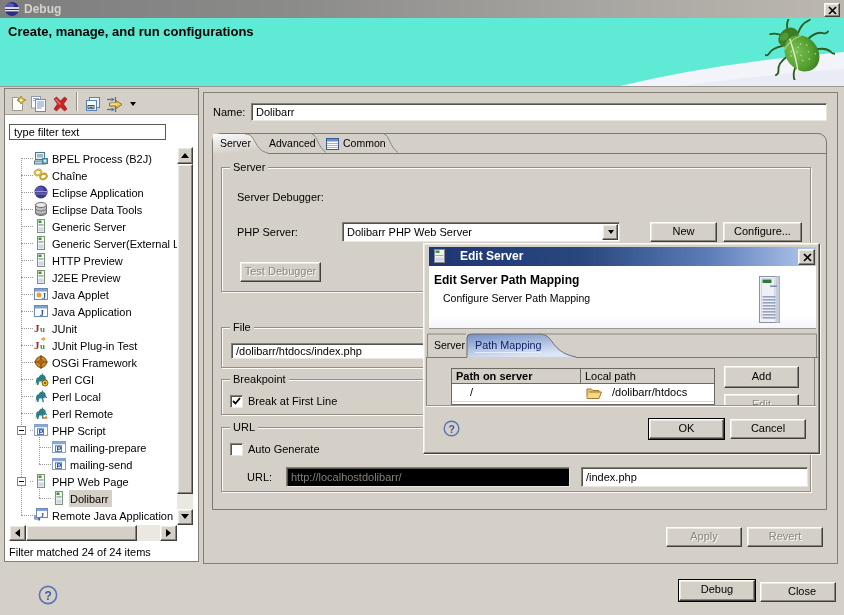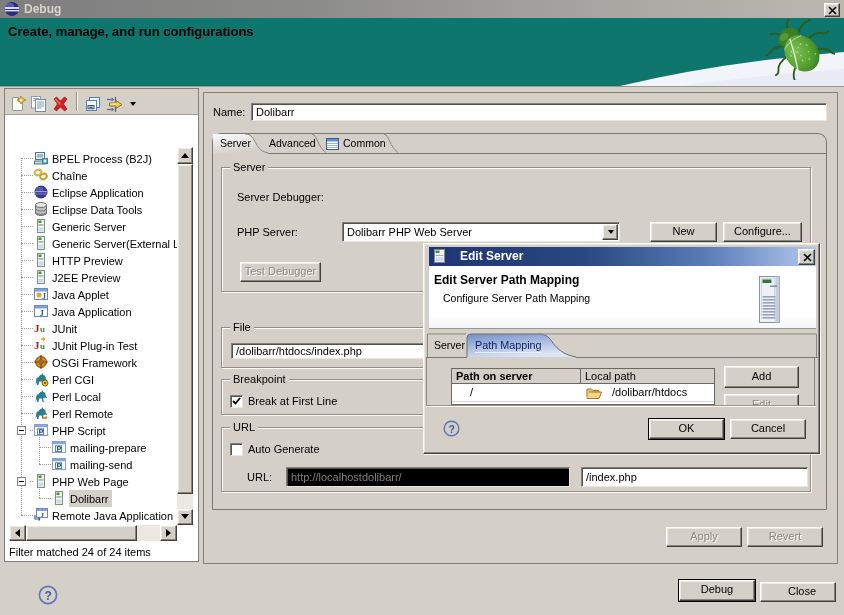--- a/index.html
+++ b/index.html
@@ -19,21 +19,21 @@
 .fwrap{border:1px solid #000;background:#d4d0c8;}
 
 .sunk{background:#fff;border:1px solid;border-color:#848278 #e9e6df #e9e6df #848278;box-shadow:inset 1px 1px 0 #53524d;}
 .sunk .t{position:absolute;left:4px;top:2px;white-space:nowrap;}
 .gray{background:#000000;color:#82807a;}
 
 .grp{border:1px solid #938f85;box-shadow:1px 1px 0 #fbfaf6,inset 1px 1px 0 #fbfaf6;}
 .glab{position:absolute;top:-8px;left:8px;background:#d4d0c8;padding:0 3px;height:14px;line-height:14px;}
 .lab{white-space:nowrap;}
 
-#hdr{left:0;top:18px;width:844px;height:69px;background:#0f766e;border-bottom:1px solid #9a9890;}
+#hdr{left:0;top:18px;width:844px;height:69px;background:#5eead4;border-bottom:1px solid #9a9890;}
 
 #lp{left:4px;top:88px;width:195px;height:474px;border:1px solid #817f77;background:#fff;}
 #ltool{position:absolute;left:0;top:0;width:193px;height:26px;background:#d4d0c8;border-bottom:1px solid #a3a096;}
 .dotv{border-left:1px dotted #9a9a9a;}
 .doth{border-top:1px dotted #9a9a9a;}
 .trow{position:absolute;left:0;height:17px;line-height:17px;white-space:nowrap;}
 .trow svg{position:absolute;top:0px;}
 .trow .txt{position:absolute;top:1px;}
 .exp{position:absolute;width:9px;height:9px;background:#fff;border:1px solid #848484;}
 .exp i{position:absolute;left:1px;top:3px;width:5px;height:1px;background:#000;}
@@ -185,20 +185,23 @@
             <path d="M9.5 11 V16"></path>
         </g>
         <path d="M5.5 1.6 L8.5 3.5 L5.5 5.4 Z" fill="#5a6e8c"></path>
         <path d="M5.5 11.6 L8.5 13.5 L5.5 15.4 Z" fill="#5a6e8c"></path>
         <path d="M3.5 7 H10 V4.6 L16 8.5 L10 12.4 V10 H3.5 Z" fill="#ecca52" stroke="#8a6a14" stroke-width="0.9"></path>
         <path d="M4.5 8 H10.5" stroke="#fdf2c0" stroke-width="1.2"></path>
       </svg>
       <div class="arr" style="left:125px;top:13px;border-left:3.5px solid transparent;border-right:3.5px solid transparent;border-top:4px solid #000;"></div>
     </div>
     <div id="treezone" class="abs" style="left:0;top:27px;width:193px;height:445px;background:#fff;overflow:hidden;">
+      <div class="abs sunk" style="left:4px;top:8px;width:157px;height:16px;border-color:#5a5a55;box-shadow:none;">
+          <span class="t" style="top:1px;">type filter text</span>
+        </div>
       <div class="abs dotv" style="left:16px;top:42px;height:357px;"></div>
       <div class="abs dotv" style="left:34px;top:315px;height:33px;"></div>
       <div class="abs dotv" style="left:34px;top:366px;height:16px;"></div>
 
       <div class="trow" style="top:34px;">
           <i class="abs doth" style="left:16px;top:8px;width:12px;"></i>
         <svg style="left:28px" width="16" height="16" viewBox="0 0 16 16">
             <rect x="2.5" y="2.5" width="9" height="7" fill="#e8eef2" stroke="#4a7a8a"></rect>
             <rect x="4" y="4" width="6" height="3.5" fill="#9ab8c8"></rect>
             <rect x="1.5" y="11" width="11" height="3" fill="#c8d4dc" stroke="#4a7a8a"></rect>

